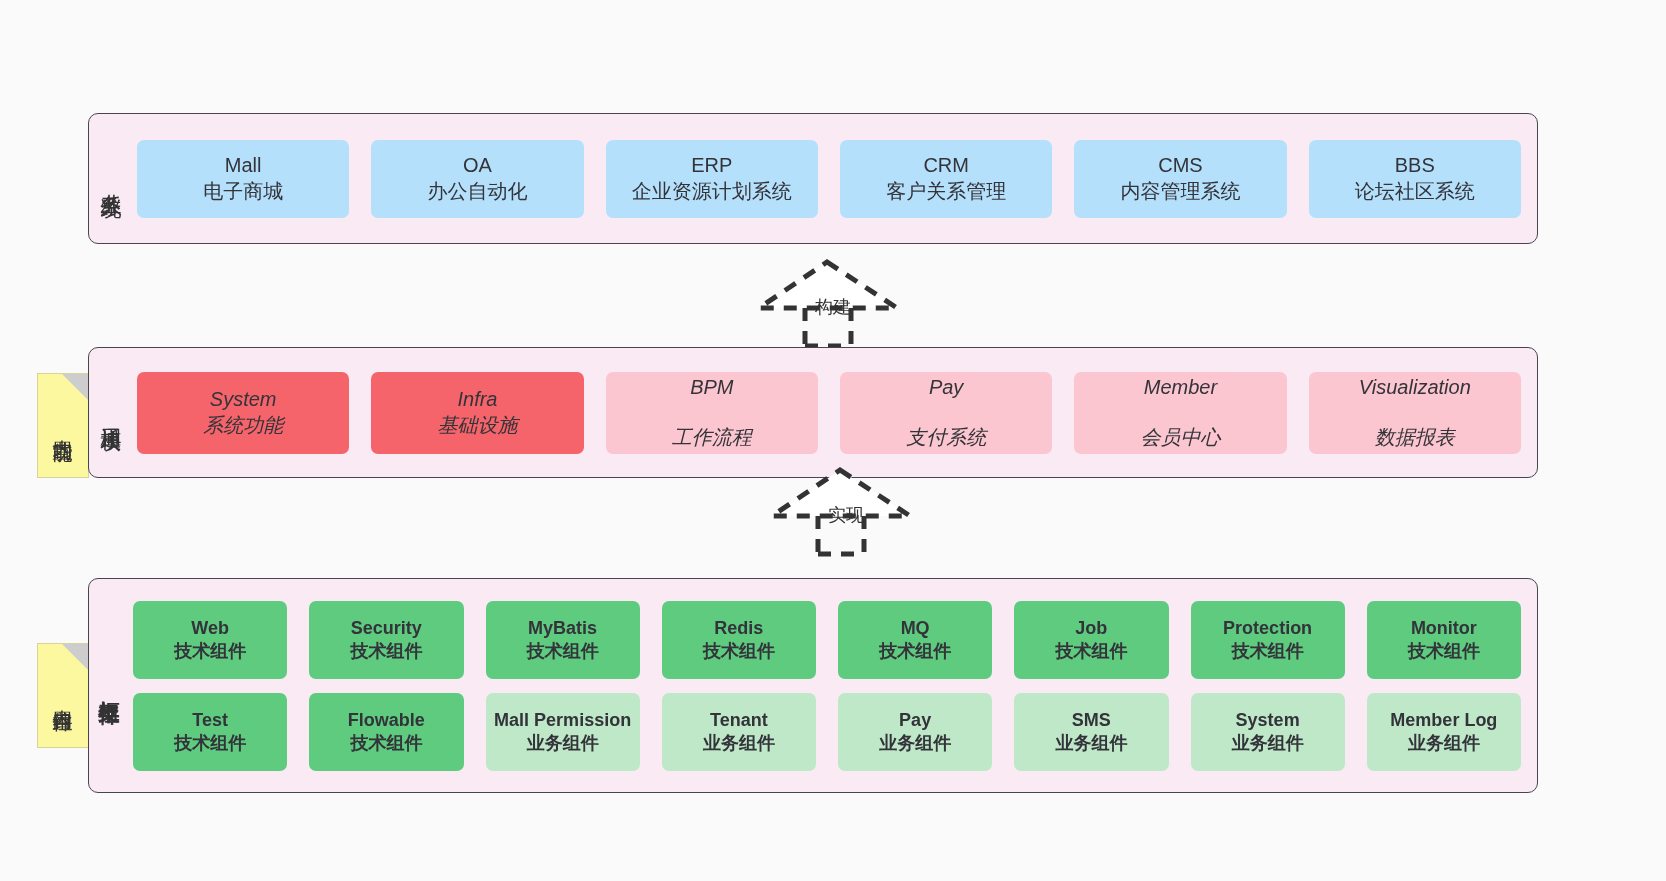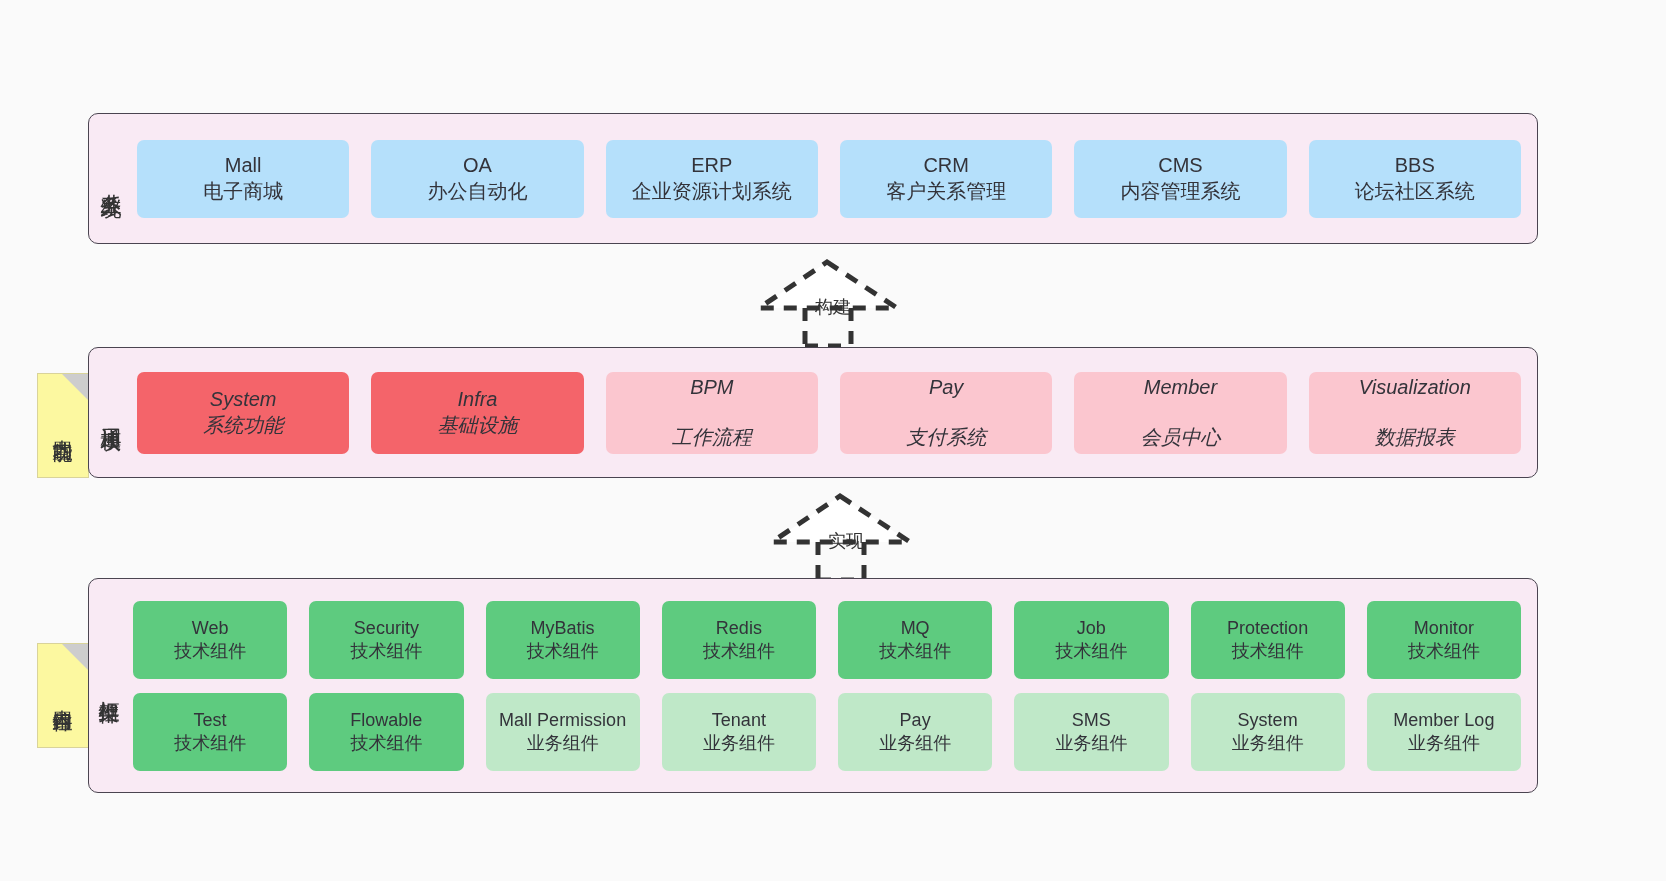--- a/index.html
+++ b/index.html
@@ -105,20 +105,21 @@
     height: 131px;
   }
   #band-modules .band-cards { padding-right: 16px; font-style: italic; }
 
   
   #band-framework {
     left: 88px;
     top: 578px;
     width: 1450px;
     height: 215px;
+    font-weight: bold;
   }
   #band-framework .band-label { width: 40px; font-size: 21px; }
   #band-framework .band-cards { gap: 14px; padding-right: 16px; }
   #band-framework .card {
     font-size: 18px;
     line-height: 1.25;
   }
 
   
   .sticky {
@@ -164,21 +165,21 @@
   .connector svg { display: block; overflow: visible; }
   .connector-label {
     position: absolute;
     font-size: 18px;
     color: #333333;
     background: transparent;
     white-space: nowrap;
   }
   #connector-build   { left: 755px; top: 258px; width: 160px; height: 88px; }
   #connector-build .connector-label   { left: 60px; top: 37px; }
-  #connector-impl    { left: 768px; top: 492px; width: 160px; height: 88px; }
+  #connector-impl    { left: 768px; top: 466px; width: 160px; height: 88px; }
   #connector-impl .connector-label    { left: 60px; top: 37px; }
 </style>
 </head>
 <body>
 
 <div id="canvas">
 
   <div class="band" id="band-business">
     <div class="band-label">业务系统</div>
     <div class="band-cards">

